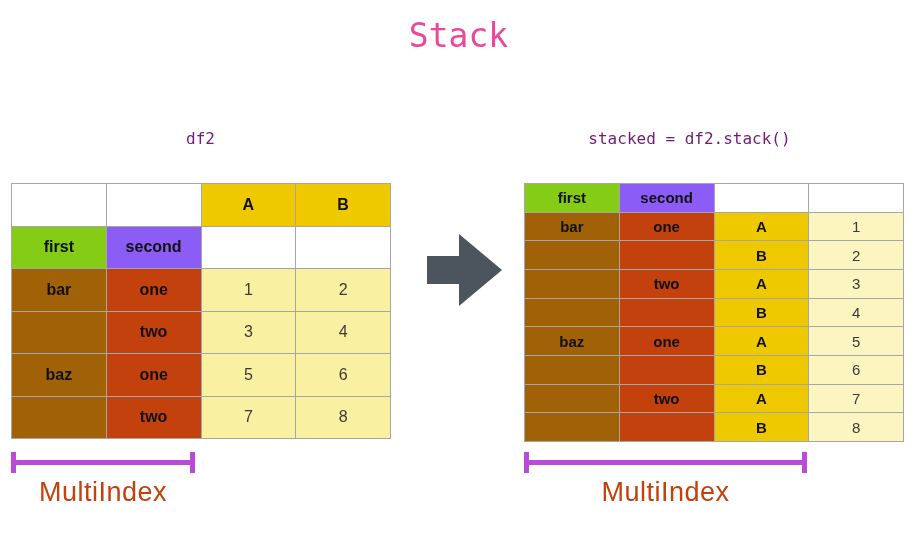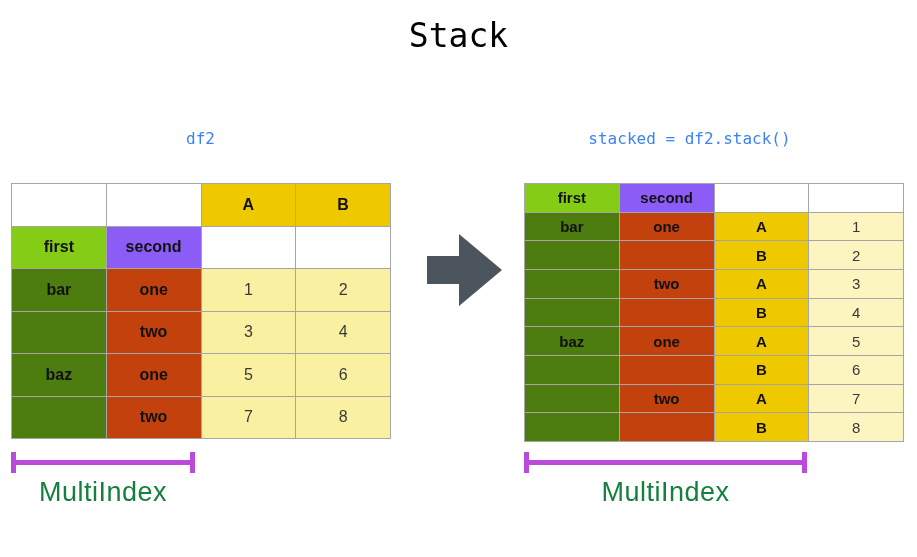--- a/index.html
+++ b/index.html
@@ -2,57 +2,57 @@
 <html><head>
 <meta charset="utf-8">
 <style>
   html,body{margin:0;padding:0;}
   body{
     width:917px;height:557px;background:#ffffff;position:relative;overflow:hidden;
     font-family:"Liberation Sans", sans-serif;
   }
   .title{
     position:absolute;top:16px;left:0;width:917px;text-align:center;
-    font-family:"DejaVu Sans Mono", monospace;font-size:33px;color:#000000;
+    font-family:"DejaVu Sans Mono", monospace;font-size:33px;color:#ec4899;
   }
   .tbl-label{
     position:absolute;top:129px;text-align:center;
-    font-family:"DejaVu Sans Mono", monospace;font-size:16px;color:#3b82f6;
+    font-family:"DejaVu Sans Mono", monospace;font-size:16px;color:#701a75;
   }
   .tbl-label.left{left:11px;width:379px;}
   .tbl-label.right{left:500px;width:379px;}
   .grid-table{
     position:absolute;display:grid;grid-template-columns:repeat(4,1fr);
     background:#a6a6a6;border:1px solid #a6a6a6;gap:1px;box-sizing:border-box;
   }
   .grid-table.left{left:11px;top:183px;width:380px;height:256px;grid-template-rows:repeat(6,1fr);}
   .grid-table.right{left:524px;top:183px;width:380px;height:259px;grid-template-rows:repeat(9,1fr);}
   .cell{
     display:flex;align-items:center;justify-content:center;
     font-size:16px;color:#111;overflow:hidden;
   }
   .grid-table.right .cell{font-size:15px;}
   .blank{background:#ffffff;}
   .colhead{background:#efc900;font-weight:bold;}
   .idxhead1{background:#84cc16;font-weight:bold;}
   .idxhead2{background:#8b5cf6;font-weight:bold;}
-  .idx1{background:#4d7c0f;font-weight:bold;}
+  .idx1{background:#a16207;font-weight:bold;}
   .idx2{background:#c2410c;font-weight:bold;}
   .value{background:#faf0a2;color:#3a3a3a;}
   .value2{background:#fcf5c0;color:#3a3a3a;}
   .arrow{position:absolute;left:427px;top:234px;width:75px;height:72px;}
   .bracket{position:absolute;top:452px;height:21px;}
   .bracket.left{left:11px;width:184px;}
   .bracket.right{left:524px;width:283px;}
   .bracket .bar{position:absolute;left:0;right:0;top:8px;height:5px;background:#bb49da;}
   .bracket .tick{position:absolute;top:0;width:5px;height:21px;background:#bb49da;}
   .bracket .tick.l{left:0;}
   .bracket .tick.r{right:0;}
   .caption{
-    position:absolute;top:477px;text-align:center;color:#15803d;
+    position:absolute;top:477px;text-align:center;color:#c2410c;
     font-size:27px;font-weight:300;letter-spacing:0.5px;
   }
   .caption.left{left:11px;width:184px;}
   .caption.right{left:524px;width:283px;}
 </style>
 </head>
 <body>
 
 <div class="title">Stack</div>
 

